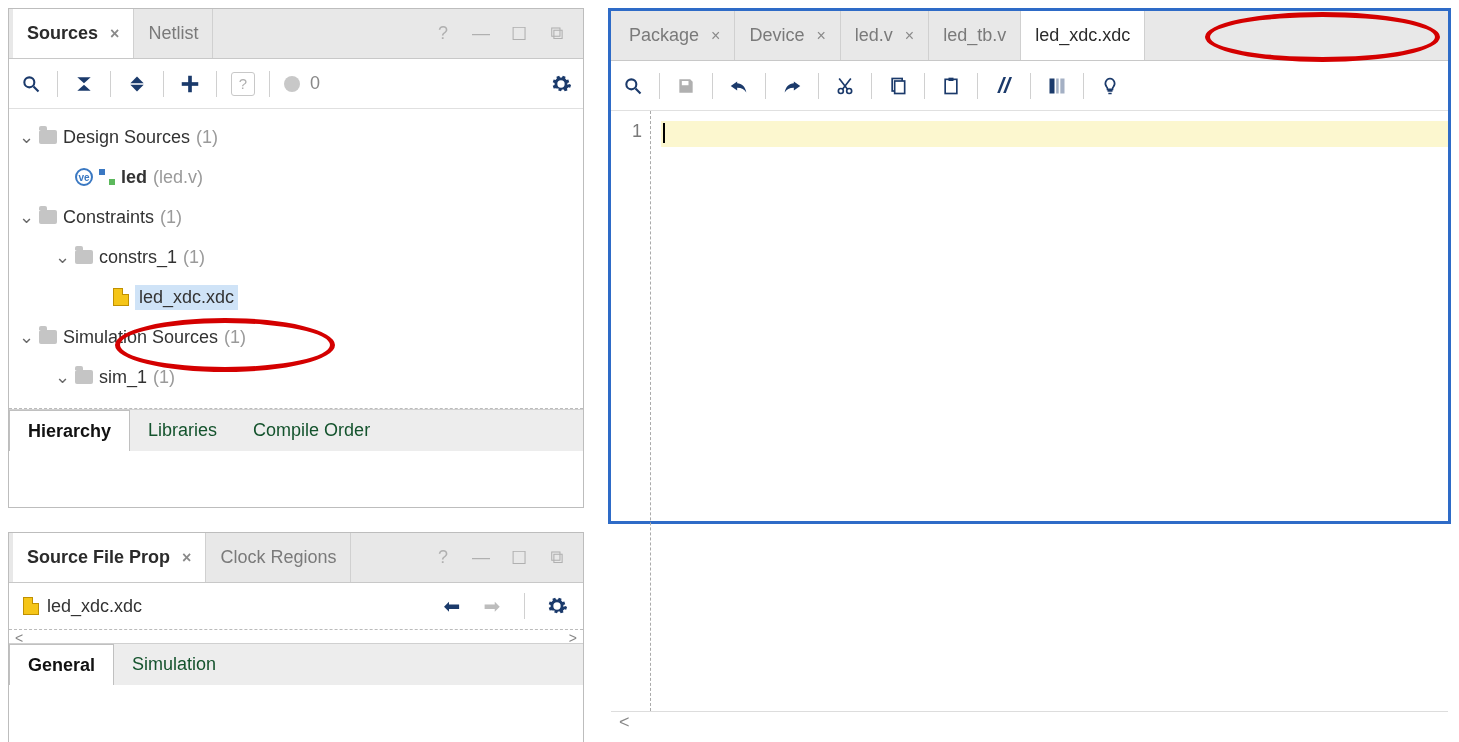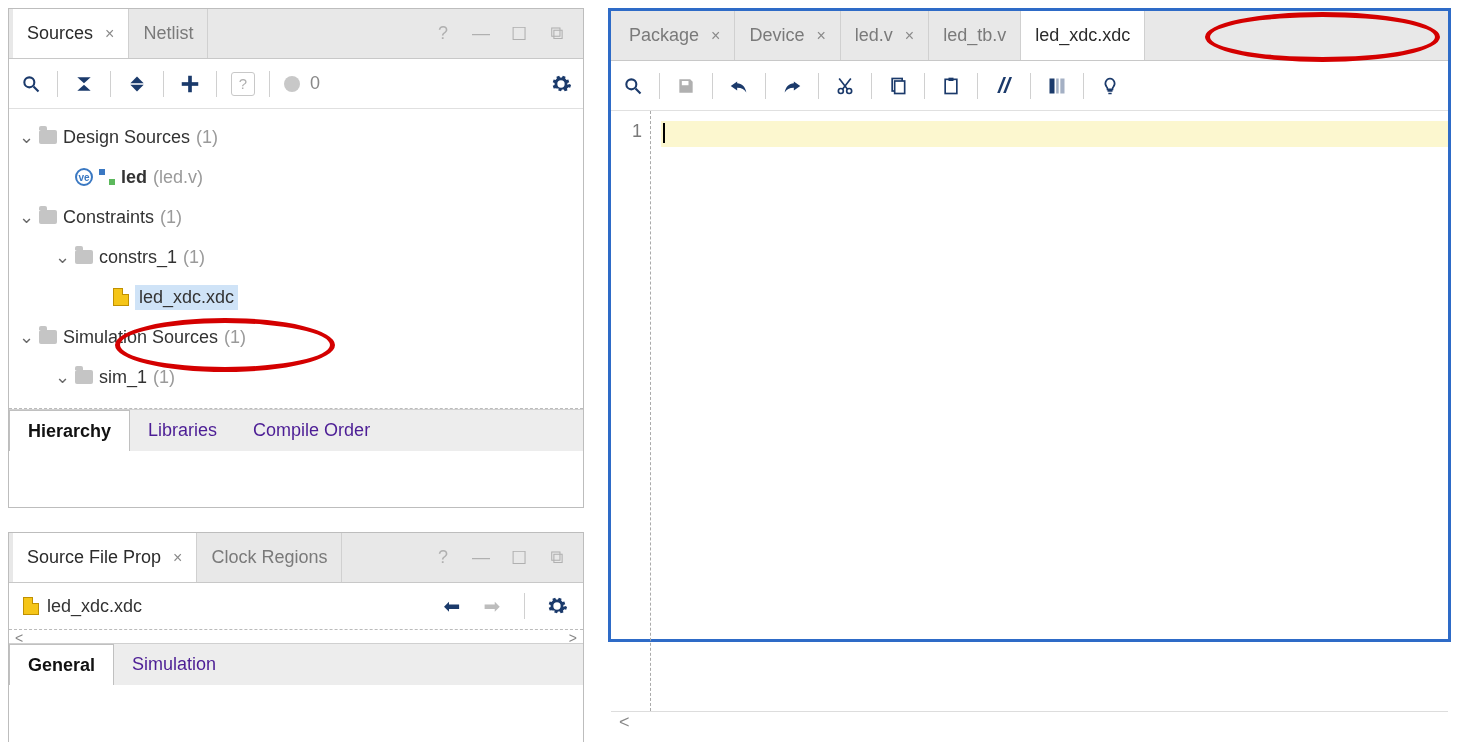--- a/index.html
+++ b/index.html
@@ -1,57 +1,57 @@
 <!DOCTYPE html>
 <html><head>
 <meta charset="utf-8">
 <style>
 *{box-sizing:border-box;margin:0;padding:0;font-family:Arial,Helvetica,sans-serif}
 body{background:#fff;font-size:18px;color:#333;width:1459px;height:742px;position:relative}
 .panel{border:1px solid #bdbdbd;background:#fff}
 .tabbar{display:flex;align-items:center;background:#e8e8e8;border-bottom:1px solid #c8c8c8;height:50px;padding:0 4px}
 .tab{display:flex;align-items:center;height:100%;padding:0 14px;color:#7a7a7a;cursor:pointer;border-right:1px solid #d0d0d0}
-.tab.active{background:#fff;color:#2b2b2b;font-weight:400}
+.tab.active{background:#fff;color:#2b2b2b;font-weight:700}
 .tab .close{margin-left:12px;color:#8a8a8a;font-size:16px}
 .tabbar-actions{margin-left:auto;display:flex;align-items:center;gap:14px;padding-right:10px;color:#777}
 .toolbar{display:flex;align-items:center;height:50px;padding:0 10px;border-bottom:1px solid #e0e0e0;gap:10px}
 .sep{width:1px;height:26px;background:#d0d0d0;margin:0 4px}
 .ticon{width:24px;height:24px;display:inline-flex;align-items:center;justify-content:center;color:#1b3a6b;cursor:pointer}
 .ticon.muted{color:#b0b0b0}
 .tree{overflow-y:scroll;height:300px;padding:8px 0;border-bottom:1px dashed #bbb}
 .tree-row{display:flex;align-items:center;height:40px;padding:0 10px;gap:6px;white-space:nowrap}
 .chev{width:14px;display:inline-block;color:#6a6a6a}
 .folder{width:18px;height:14px;background:#c5c5c5;border-radius:2px;display:inline-block;position:relative}
 .folder::before{content:'';position:absolute;top:-4px;left:0;width:8px;height:4px;background:#c5c5c5;border-radius:2px 2px 0 0}
 .cnt{color:#9a9a9a}
 .xdc-icon{width:16px;height:18px;background:#f5c518;border:1px solid #c09000;display:inline-block;position:relative}
 .xdc-icon::after{content:'';position:absolute;right:-1px;top:-1px;width:6px;height:6px;background:#fff;border-left:1px solid #c09000;border-bottom:1px solid #c09000}
 .ve-icon{width:18px;height:18px;border-radius:50%;border:2px solid #3a78c2;display:inline-flex;align-items:center;justify-content:center;font-size:10px;font-weight:700;color:#3a78c2}
 .blk-icon{display:inline-block;width:16px;height:16px;position:relative}
 .blk-icon::before,.blk-icon::after{content:'';position:absolute;width:6px;height:6px}
 .blk-icon::before{background:#3a78c2;top:0;left:0}
 .blk-icon::after{background:#5cb85c;bottom:0;right:0}
 .bottom-tabs{display:flex;align-items:flex-start;height:42px;background:#ededed;border-top:1px solid #d0d0d0}
-.btab{padding:0 18px;height:100%;display:flex;align-items:center;color:#4c1d95;cursor:pointer}
+.btab{padding:0 18px;height:100%;display:flex;align-items:center;color:#14532d;cursor:pointer}
 .btab.active{background:#fff;color:#111;font-weight:700;border:1px solid #c0c0c0;border-bottom:none}
 .highlight-oval{position:absolute;border:5px solid #d40000;border-radius:50%;pointer-events:none}
 .sel{background:#cfe3f7}
 .arrow{font-size:20px}
 
 .editor-area{display:flex;height:640px}
 .gutter{width:40px;border-right:1px dashed #aaa;text-align:right;padding:10px 8px 0 0;color:#7a7a7a}
 .code{flex:1;padding:10px 0 0 10px}
 .code-line{background:#fcf7cf;height:26px;position:relative}
 .cursor{position:absolute;left:2px;top:2px;width:2px;height:20px;background:#000}
 .hscroll{height:18px;border-top:1px solid #ddd;color:#888;padding-left:8px}
 
 #left-col{position:absolute;left:8px;top:8px;width:576px}
 #sources-panel{height:500px}
 #props-panel{margin-top:24px;height:240px}
-#editor-panel{position:absolute;left:608px;top:8px;width:843px;height:634px;border:3px solid #2e6bc7}
+#editor-panel{position:absolute;left:608px;top:8px;width:843px;height:516px;border:3px solid #2e6bc7}
 #editor-panel .tabbar{background:#e8e8e8}
 .prop-body{padding:10px 14px;display:flex;align-items:center;gap:8px}
 .prop-nav{margin-left:auto;display:flex;align-items:center;gap:16px;color:#1b3a6b}
 .thin-scroll{height:14px;border-top:1px dashed #bbb;display:flex;justify-content:space-between;padding:0 6px;color:#888;font-size:14px}
 </style>
 </head>
 <body>
 
 <div id="left-col">
 

